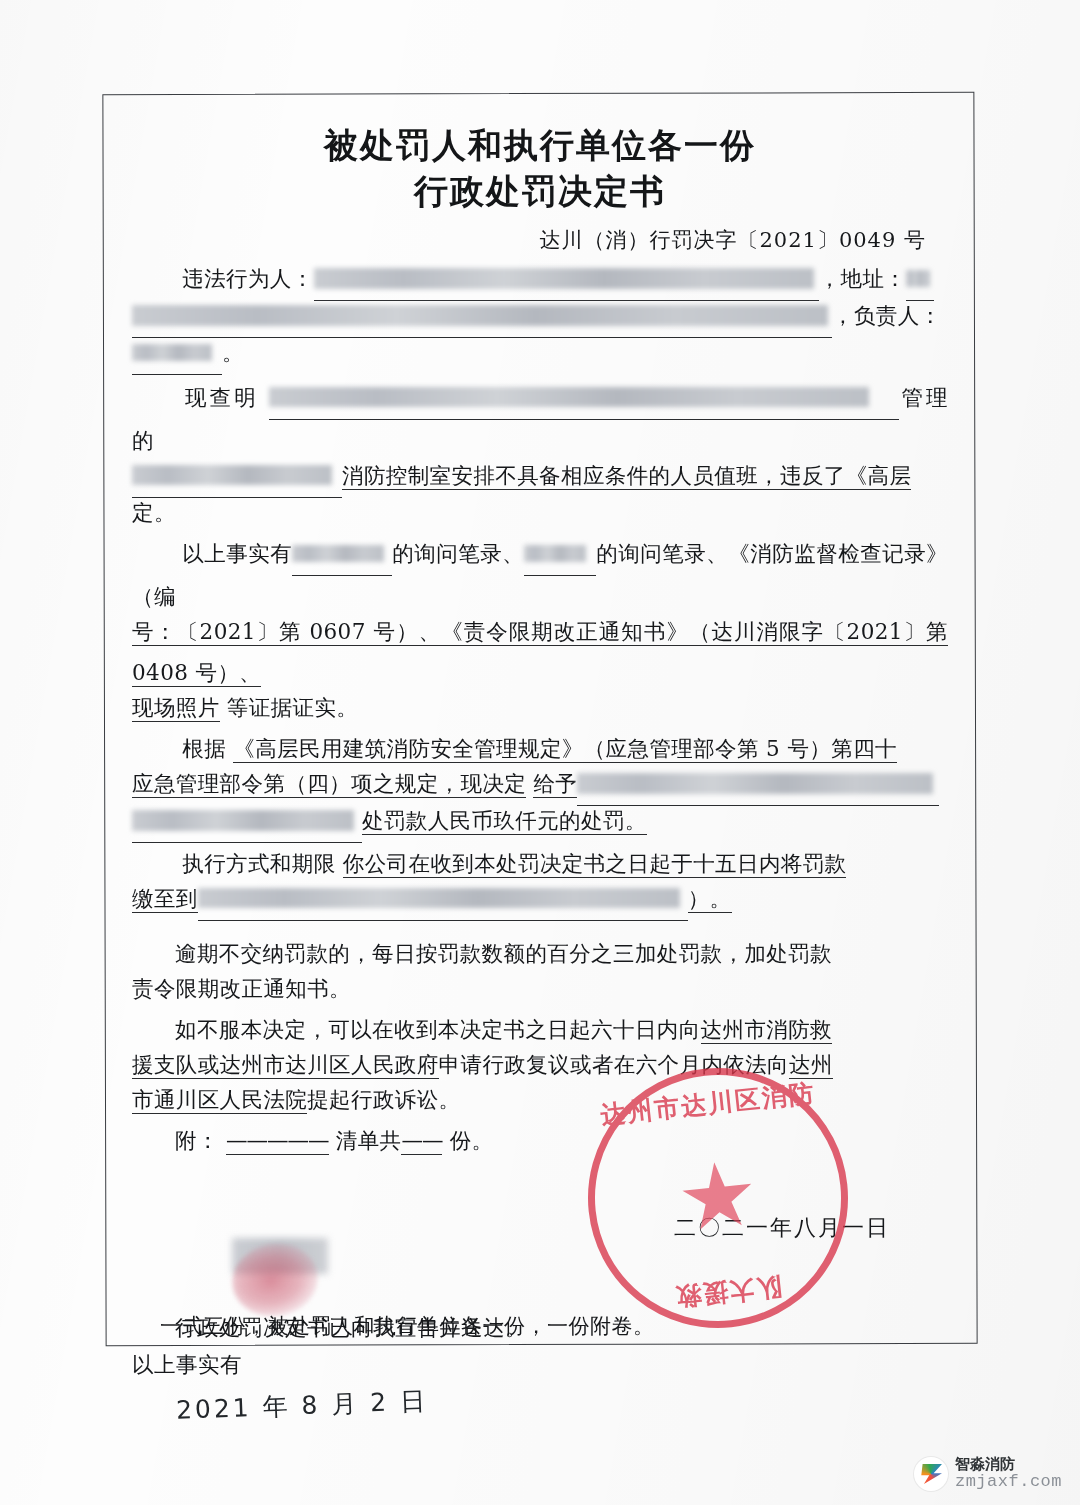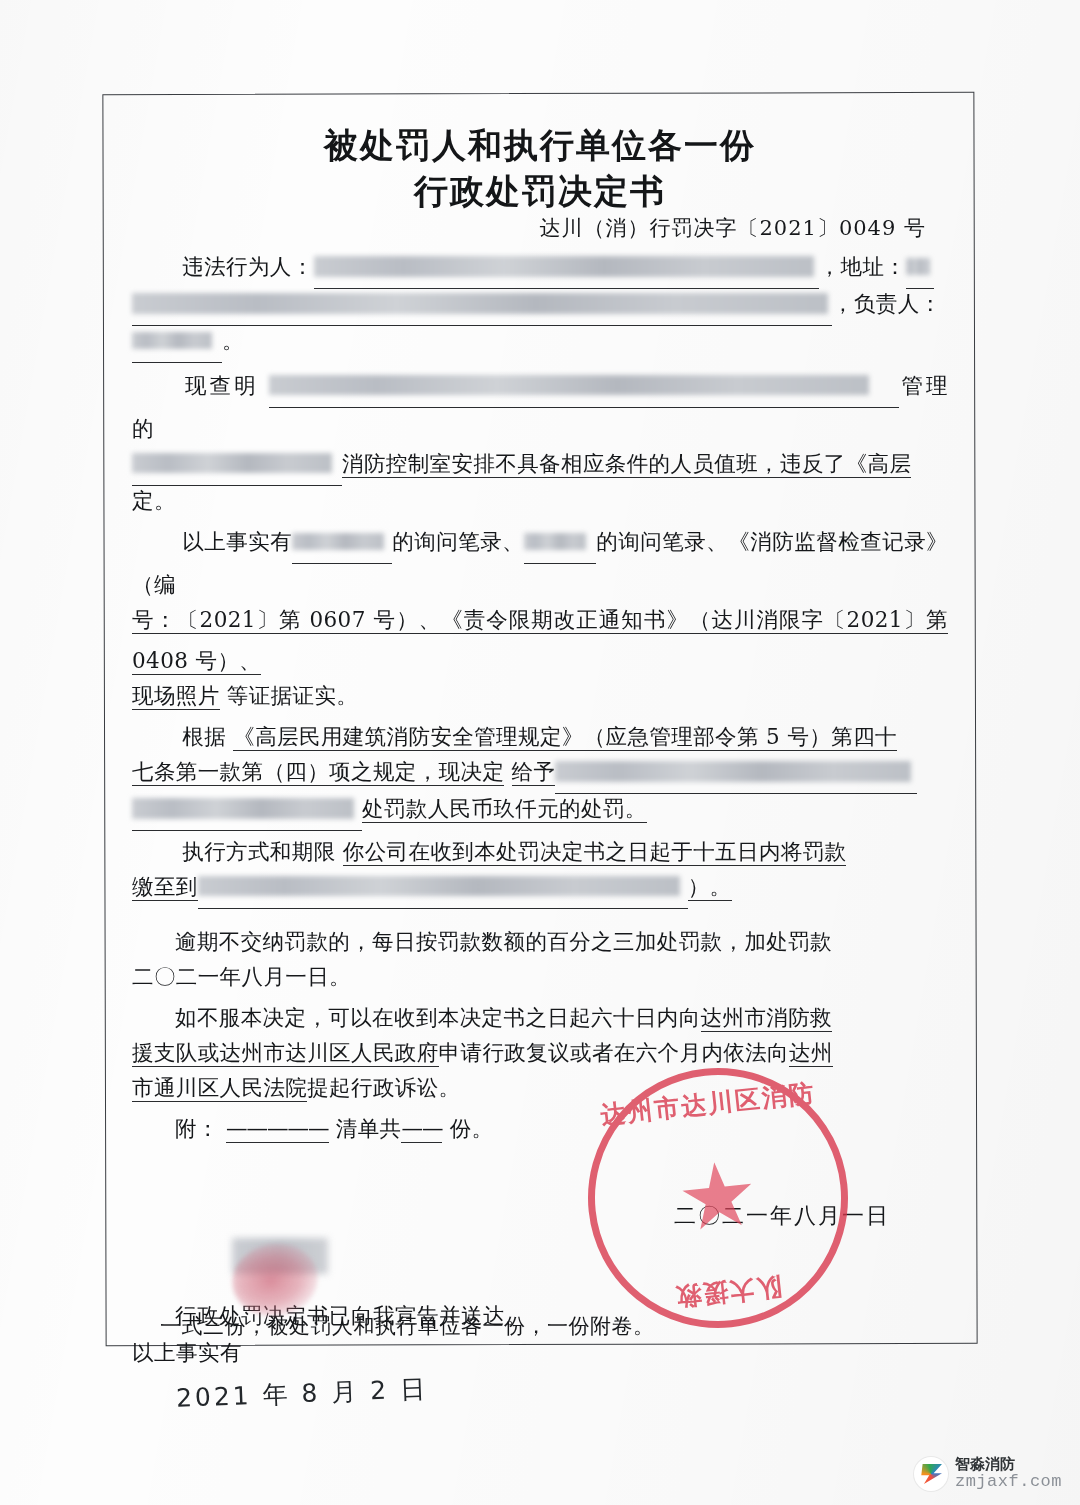--- a/index.html
+++ b/index.html
@@ -55,20 +55,21 @@
     font-weight: bold;
     font-size: 34px;
     letter-spacing: 2px;
     line-height: 1.34;
     color: #141618;
   }
 
   .doc-number {
     text-align: right;
     font-size: 21px;
+    margin-top: 12px;
     padding-right: 22px;
     letter-spacing: 1px;
   }
 
   .para {
     font-size: 21.5px;
     line-height: 41px;
     text-align: justify;
     letter-spacing: 0.4px;
     margin-top: 2px;
@@ -295,21 +296,21 @@
     </div>
 
     
     <div class="para" style="margin-top:0px;">
       <span style="display:inline-block;width:2em;"></span>
       <span>根据</span>
       <span class="u">《高层民用建筑消防安全管理规定》（应急管理部令第 5 号）第四十</span>
     </div>
 
     <div class="para" style="margin-top:-6px;">
-      <span class="u">七条第一款第（四）项之规定，现决定</span>
+      <span class="u">应急管理部令第（四）项之规定，现决定</span>
       <span class="u">给予</span><span class="u" style="display:inline-block;width:362px;"><span class="redact" style="width:356px;height:21px;"></span></span>
     </div>
 
     <div class="para" style="margin-top:-6px;">
       <span class="u" style="display:inline-block;width:230px;"><span class="redact" style="width:222px;height:21px;"></span></span><span class="u">处罚款人民币玖仟元的处罚。</span>
     </div>
 
     
     <div class="para" style="margin-top:0px;">
       <span style="display:inline-block;width:2em;"></span>
@@ -318,21 +319,21 @@
     </div>
 
     <div class="para" style="margin-top:-6px;">
       <span class="u">缴至到</span><span class="u" style="display:inline-block;width:490px;"><span class="redact" style="width:482px;height:20px;"></span></span><span class="u">）。</span>
     </div>
 
     
     <div class="para" style="margin-top:12px;">
       <span style="display:inline-block;width:2em;"></span><span>逾期不交纳罚款的，每日按罚款数额的百分之三加处罚款，加处罚款</span>
     </div>
-    <div class="para" style="margin-top:-6px;">二〇二一年八月一日。</div>
+    <div class="para" style="margin-top:-6px;">责令限期改正通知书。</div>
 
     
     <div class="para" style="margin-top:0px;">
       <span style="display:inline-block;width:2em;"></span><span>如不服本决定，可以在收到本决定书之日起六十日内向</span><span class="u">达州市消防救</span>
     </div>
     <div class="para" style="margin-top:-6px;">
       <span class="u">援支队或达州市达川区人民政府</span><span>申请行政复议或者在六个月内依法向</span><span class="u">达州</span>
     </div>
     <div class="para" style="margin-top:-6px;">
       <span class="u">市通川区人民法院</span><span>提起行政诉讼。</span>

